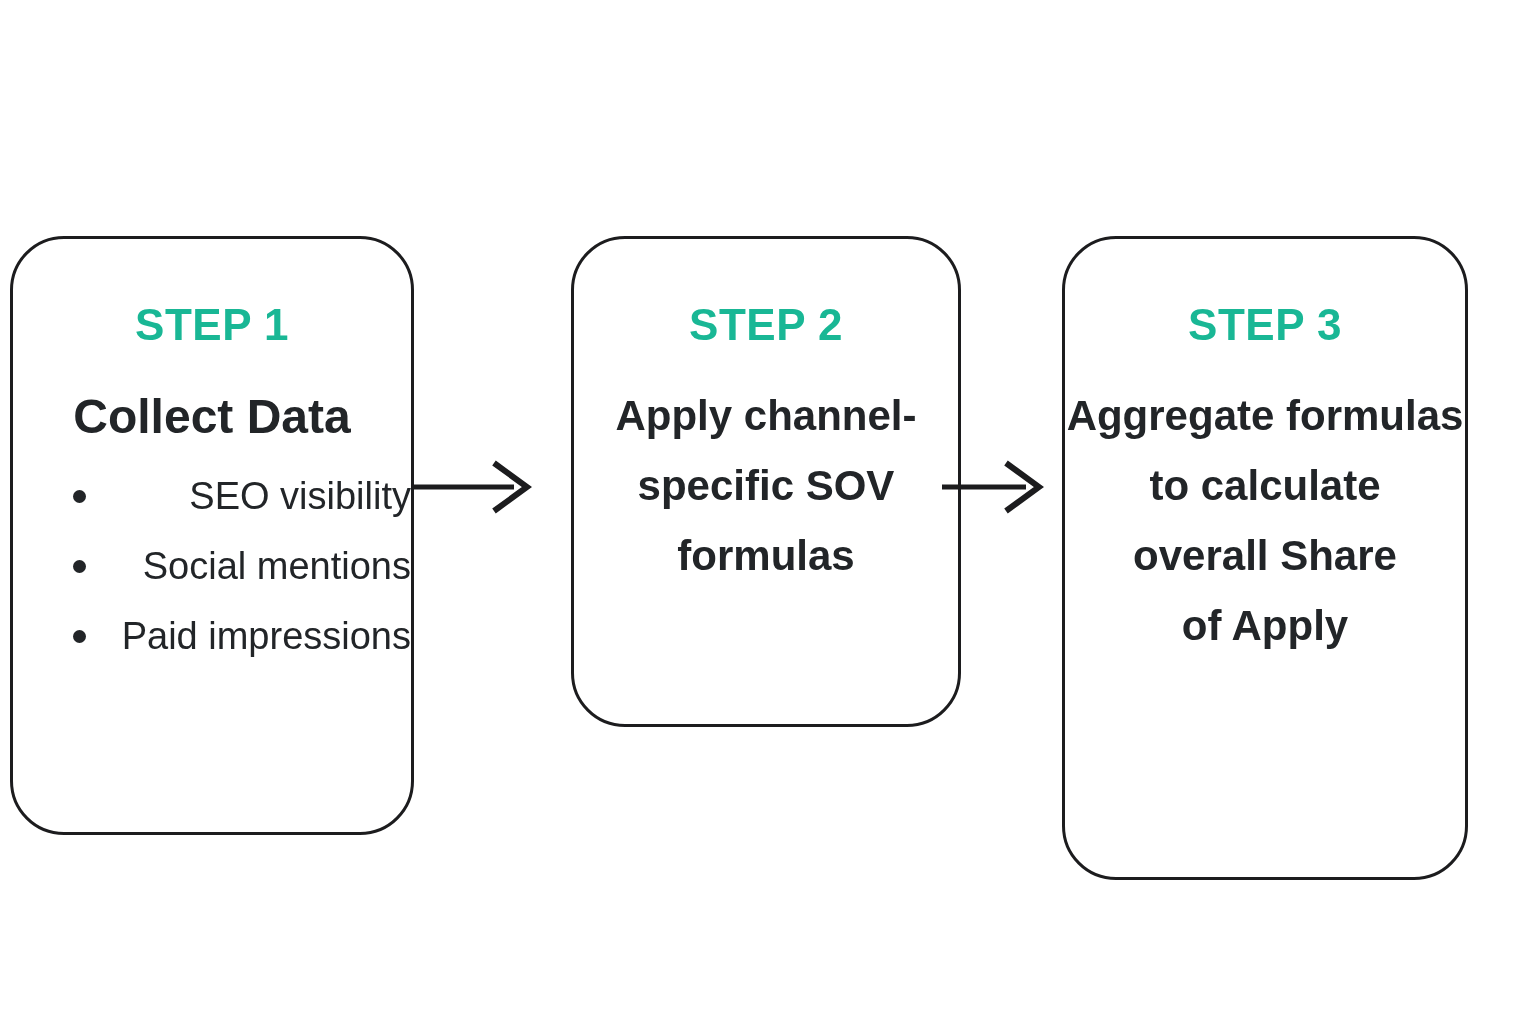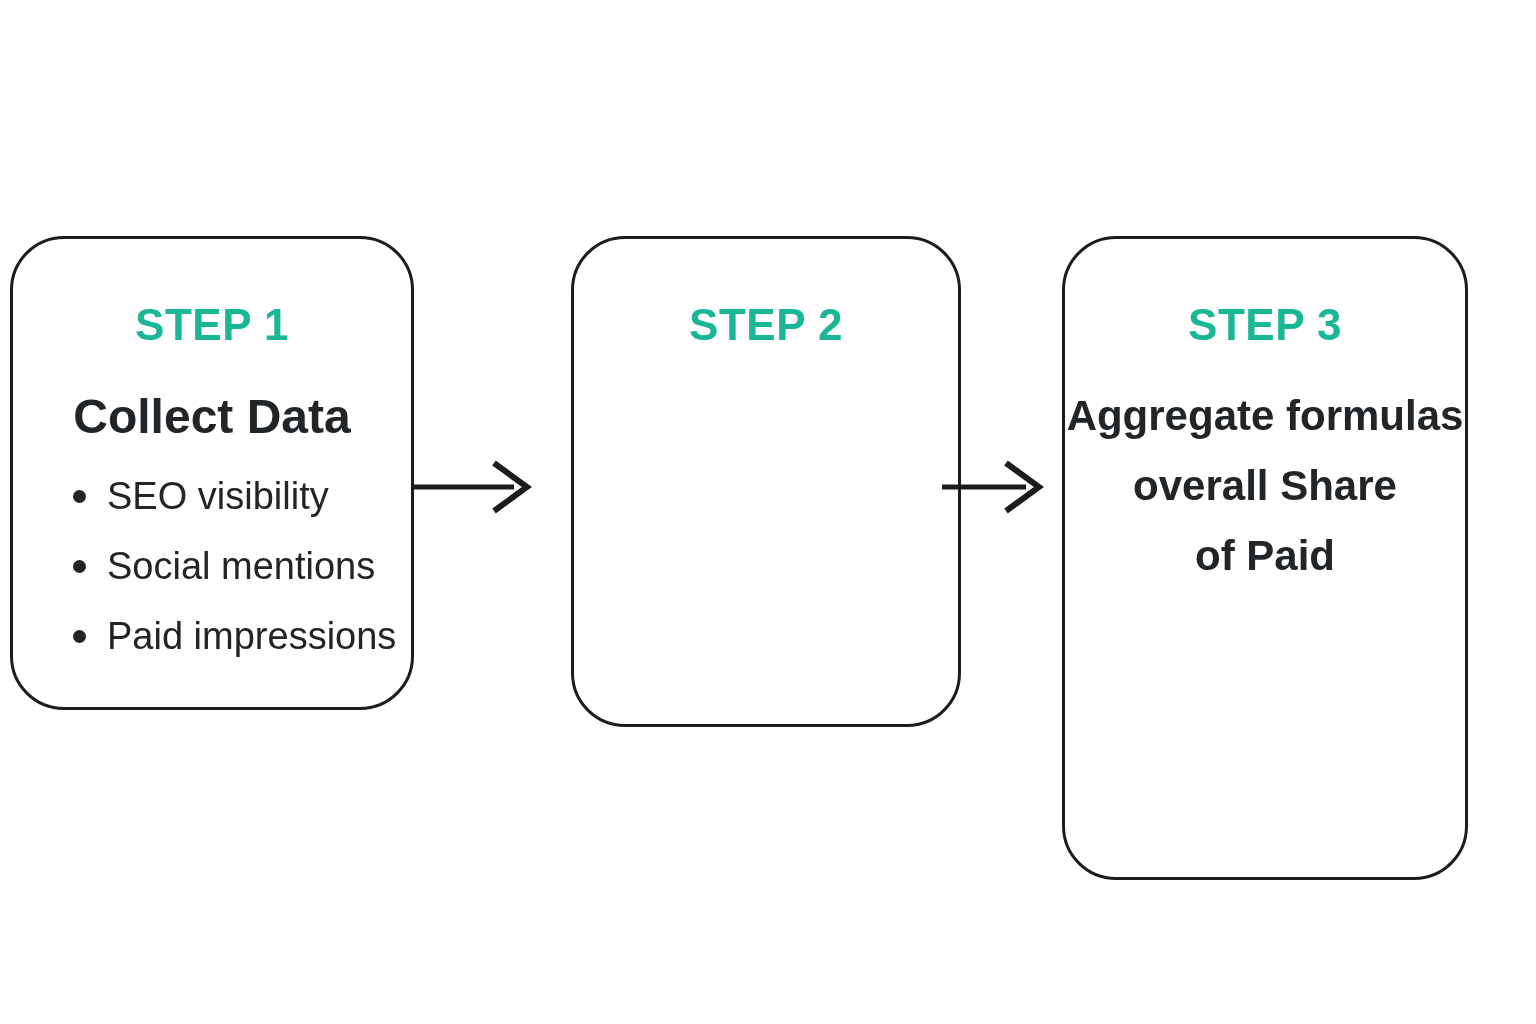--- a/index.html
+++ b/index.html
@@ -24,21 +24,21 @@
     background: var(--bg);
   }
   .step-box {
     position: absolute;
     top: 236px;
     background: var(--bg);
     border: 3px solid var(--line);
     border-radius: 54px;
     text-align: center;
   }
-  .step-box.box-1 { left: 10px;  width: 404px; height: 474px; }
+  .step-box.box-1 { left: 10px;  width: 404px; height: 599px; }
   .step-box.box-2 { left: 551px; width: 390px; height: 491px; margin-left: 20px; }
   .step-box.box-3 { left: 1062px; width: 406px; height: 644px; }
 
   .step-label {
     margin-top: 60px;
     font-size: 44px;
     line-height: 52px;
     font-weight: 700;
     color: var(--accent);
     letter-spacing: 0.5px;
@@ -53,21 +53,21 @@
   .step-lines {
     margin-top: 30px;
     font-size: 42px;
     line-height: 70px;
     font-weight: 600;
     color: var(--text);
   }
   .bullet-list {
     margin-top: 16px;
     list-style: none;
-    text-align: left;
+    text-align: right;
     padding-left: 58px;
   }
   .bullet-list li {
     position: relative;
     padding-left: 36px;
     font-size: 38px;
     line-height: 70px;
     font-weight: 400;
     color: var(--text);
   }
@@ -103,29 +103,35 @@
     </ul>
   </div>
 
   <svg class="arrow arrow-1" width="118" height="80" viewBox="0 0 118 80">
     <line x1="0" y1="40" x2="100" y2="40" stroke="#1c1c1e" stroke-width="5"></line>
     <polyline points="80,16 113,40 80,64" fill="none" stroke="#1c1c1e" stroke-width="6"></polyline>
   </svg>
 
   <div class="step-box box-2">
     <div class="step-label">STEP 2</div>
+    <div class="step-lines">
+      <div>Apply channel-</div>
+      <div>specific SOV</div>
+      <div>formulas</div>
+    </div>
   </div>
 
   <svg class="arrow arrow-2" width="102" height="80" viewBox="0 0 102 80">
     <line x1="0" y1="40" x2="84" y2="40" stroke="#1c1c1e" stroke-width="5"></line>
     <polyline points="64,16 97,40 64,64" fill="none" stroke="#1c1c1e" stroke-width="6"></polyline>
   </svg>
 
   <div class="step-box box-3">
     <div class="step-label">STEP 3</div>
     <div class="step-lines">
       <div>Aggregate formulas</div>
+      <div>to calculate</div>
       <div>overall Share</div>
-      <div>of Paid</div>
+      <div>of Apply</div>
     </div>
   </div>
 
 </div>
 
 </body></html>

